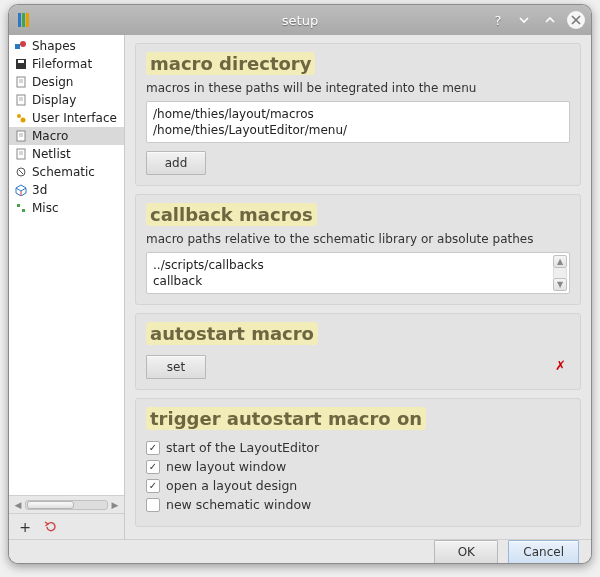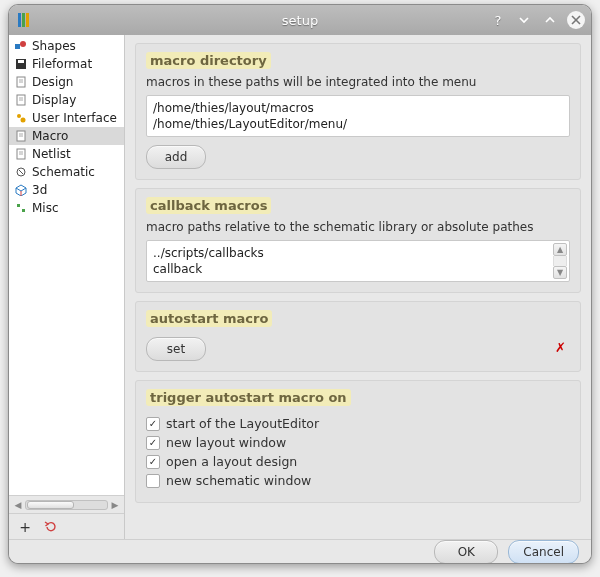--- a/index.html
+++ b/index.html
@@ -160,21 +160,21 @@
     padding:8px 10px 0 10px;
   }
   .group {
     border:1px solid #d4d4d4;
     border-radius:3px;
     background:#e3e3e3;
     margin-bottom:8px;
     padding:8px 10px 10px 10px;
   }
   .ghead {
-    font-size:13px;
+    font-size:18px;
     font-weight:bold;
     color:#6e6640;
     background:#f2ecb8;
     display:inline-block;
     padding:1px 4px;
     border-radius:3px;
     margin-bottom:6px;
   }
   .gdesc {
     font-size:12px;
@@ -216,21 +216,21 @@
   }
   .btn {
     display:inline-flex;
     align-items:center;
     justify-content:center;
     min-width:60px;
     height:24px;
     padding:0 14px;
     background:linear-gradient(#f2f2f2,#dcdcdc);
     border:1px solid #b8b8b8;
-    border-radius:11px;
+    border-radius:1px;
     font-size:12px;
     color:#333;
     box-shadow: inset 0 1px 0 rgba(255,255,255,0.6);
     margin-top:8px;
   }
   .row {
     display:flex;
     align-items:center;
   }
   .row .xspace { flex:1; }

